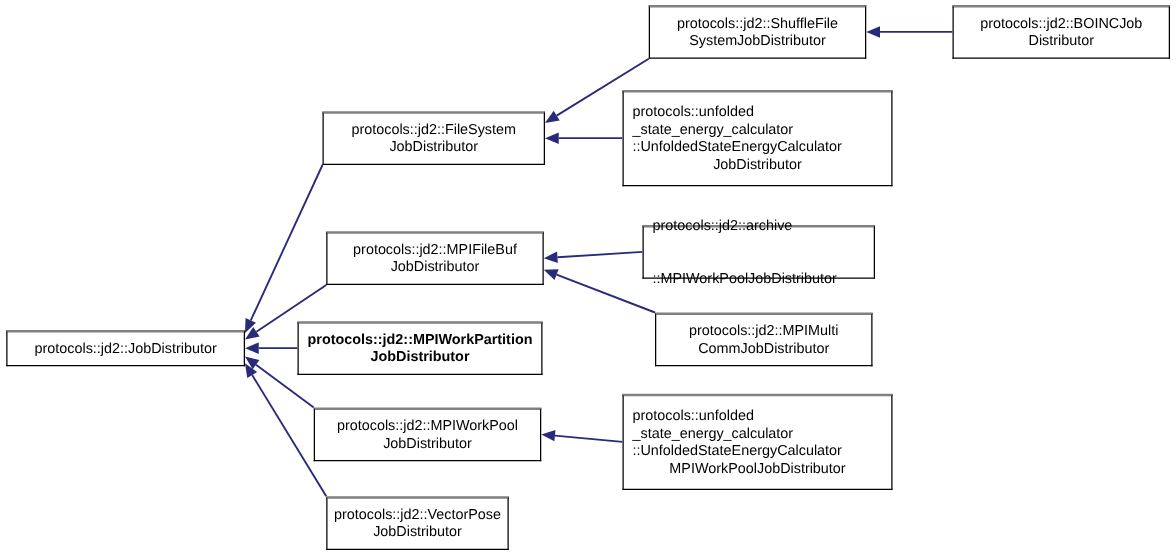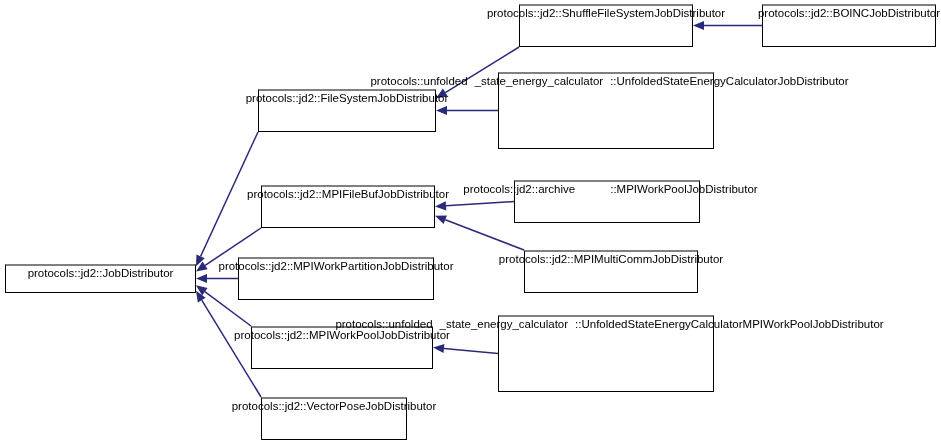--- a/index.html
+++ b/index.html
@@ -25,20 +25,21 @@
     width: 941px;
     height: 445px;
   }
   .node {
     position: absolute;
     box-sizing: border-box;
     background: #ffffff;
     border: 1px solid #000000;
     border-top: 2px solid #808080;
     display: flex;
+    flex-direction: column;
     justify-content: center;
     z-index: 5;
   }
   .node .line {
     font-size: 11.5px;
     line-height: 14px;
     color: #000000;
     white-space: pre;
     text-align: center;
   }
@@ -127,21 +128,21 @@
       <div class="line">JobDistributor</div>
     </div>
     <div class="node left" title="protocols::jd2::archive::MPIArchiveJobDistributor" style="left: 514px; top: 180px; width: 186px; height: 43px; gap: 28px;">
       <div class="line">protocols::jd2::archive</div>
       <div class="line">::MPIWorkPoolJobDistributor</div>
     </div>
     <div class="node" title="protocols::jd2::MPIMultiCommJobDistributor" style="left: 524px; top: 250px; width: 174px; height: 43px;">
       <div class="line">protocols::jd2::MPIMulti</div>
       <div class="line">CommJobDistributor</div>
     </div>
-    <div class="node" title="protocols::jd2::MPIWorkPartitionJobDistributor" style="left: 238px; top: 257px; width: 196px; height: 43px;">
+    <div class="node" title="protocols::jd2::MPIWorkPartitionJobDistributor" style="left: 238px; top: 257px; width: 196px; height: 43px; font-weight: bold;">
       <div class="line">protocols::jd2::MPIWorkPartition</div>
       <div class="line">JobDistributor</div>
     </div>
     <div class="node" title="protocols::jd2::MPIWorkPoolJobDistributor" style="left: 251px; top: 326px; width: 182px; height: 43px;">
       <div class="line">protocols::jd2::MPIWorkPool</div>
       <div class="line">JobDistributor</div>
     </div>
     <div class="node left" title="protocols::unfolded_state_energy_calculator::UnfoldedStateEnergyCalculatorMPIWorkPoolJobDistributor" style="left: 498px; top: 315px; width: 216px; height: 77px;">
       <div class="line">protocols::unfolded</div>
       <div class="line">_state_energy_calculator</div>

